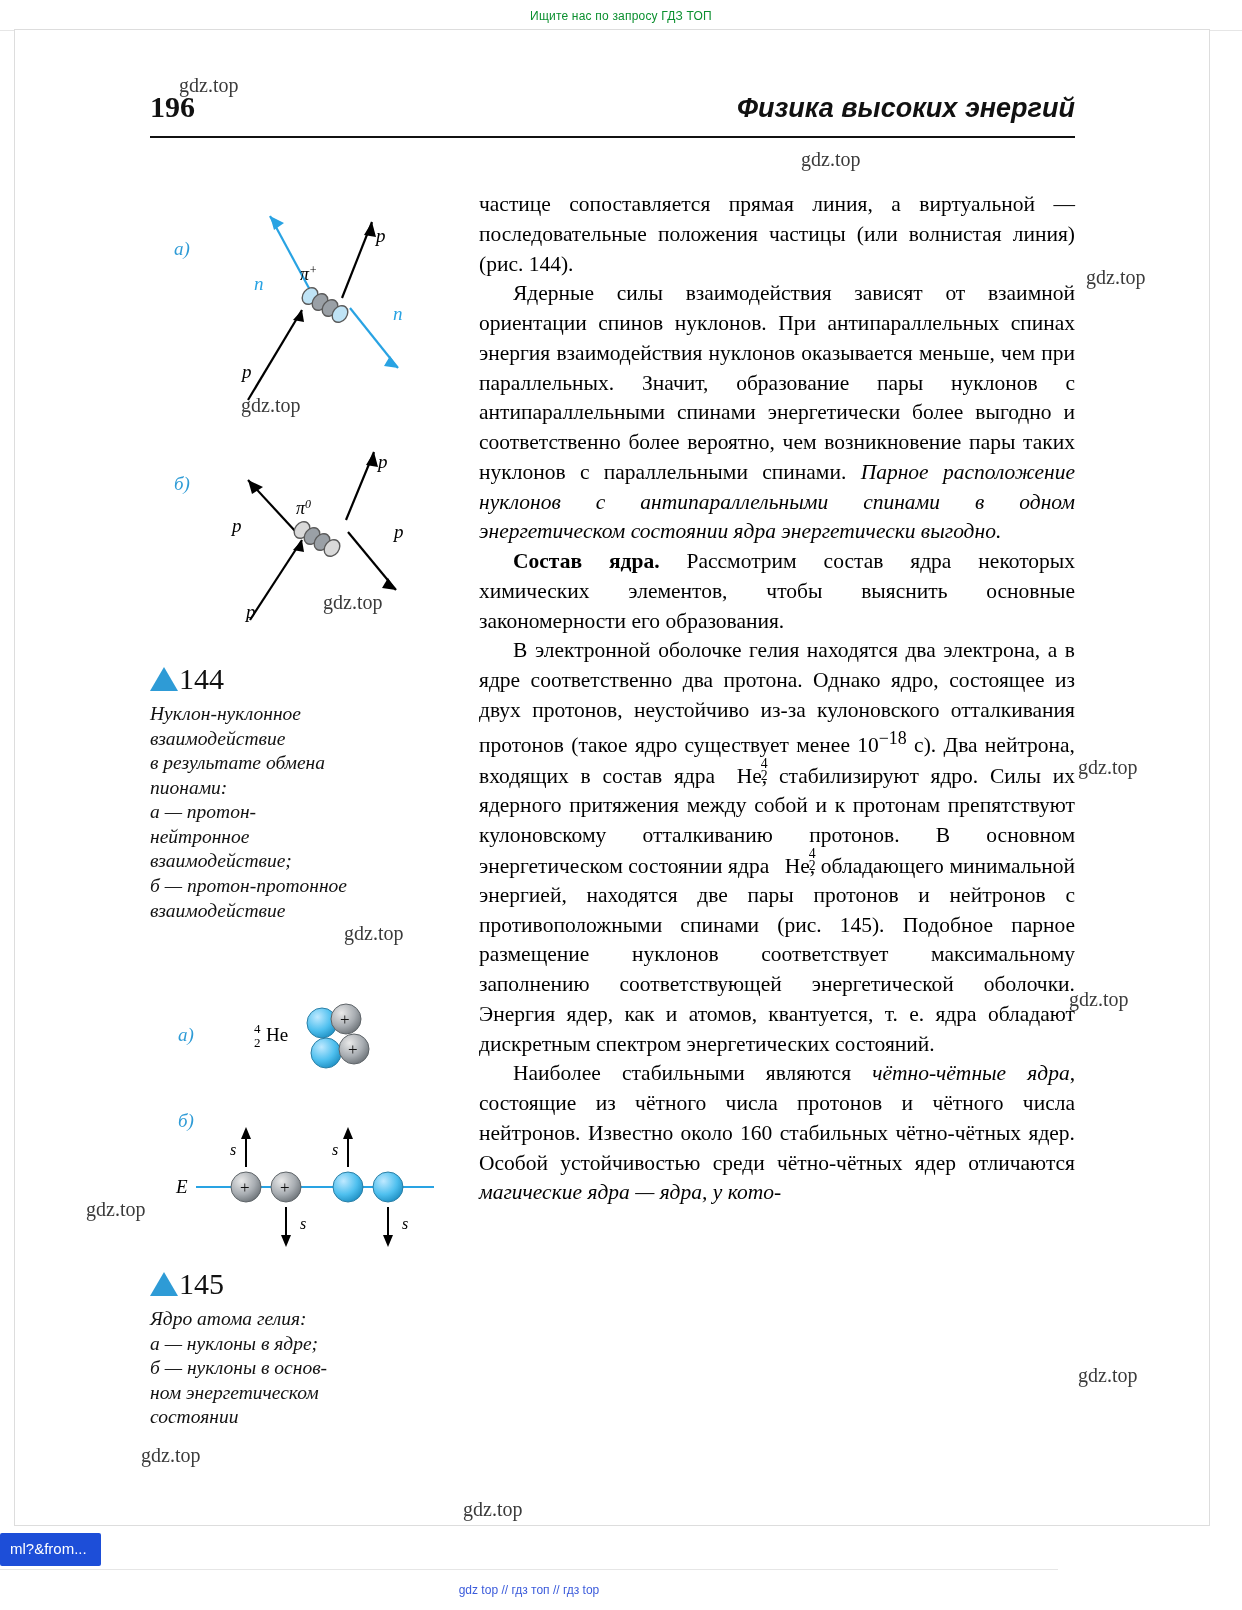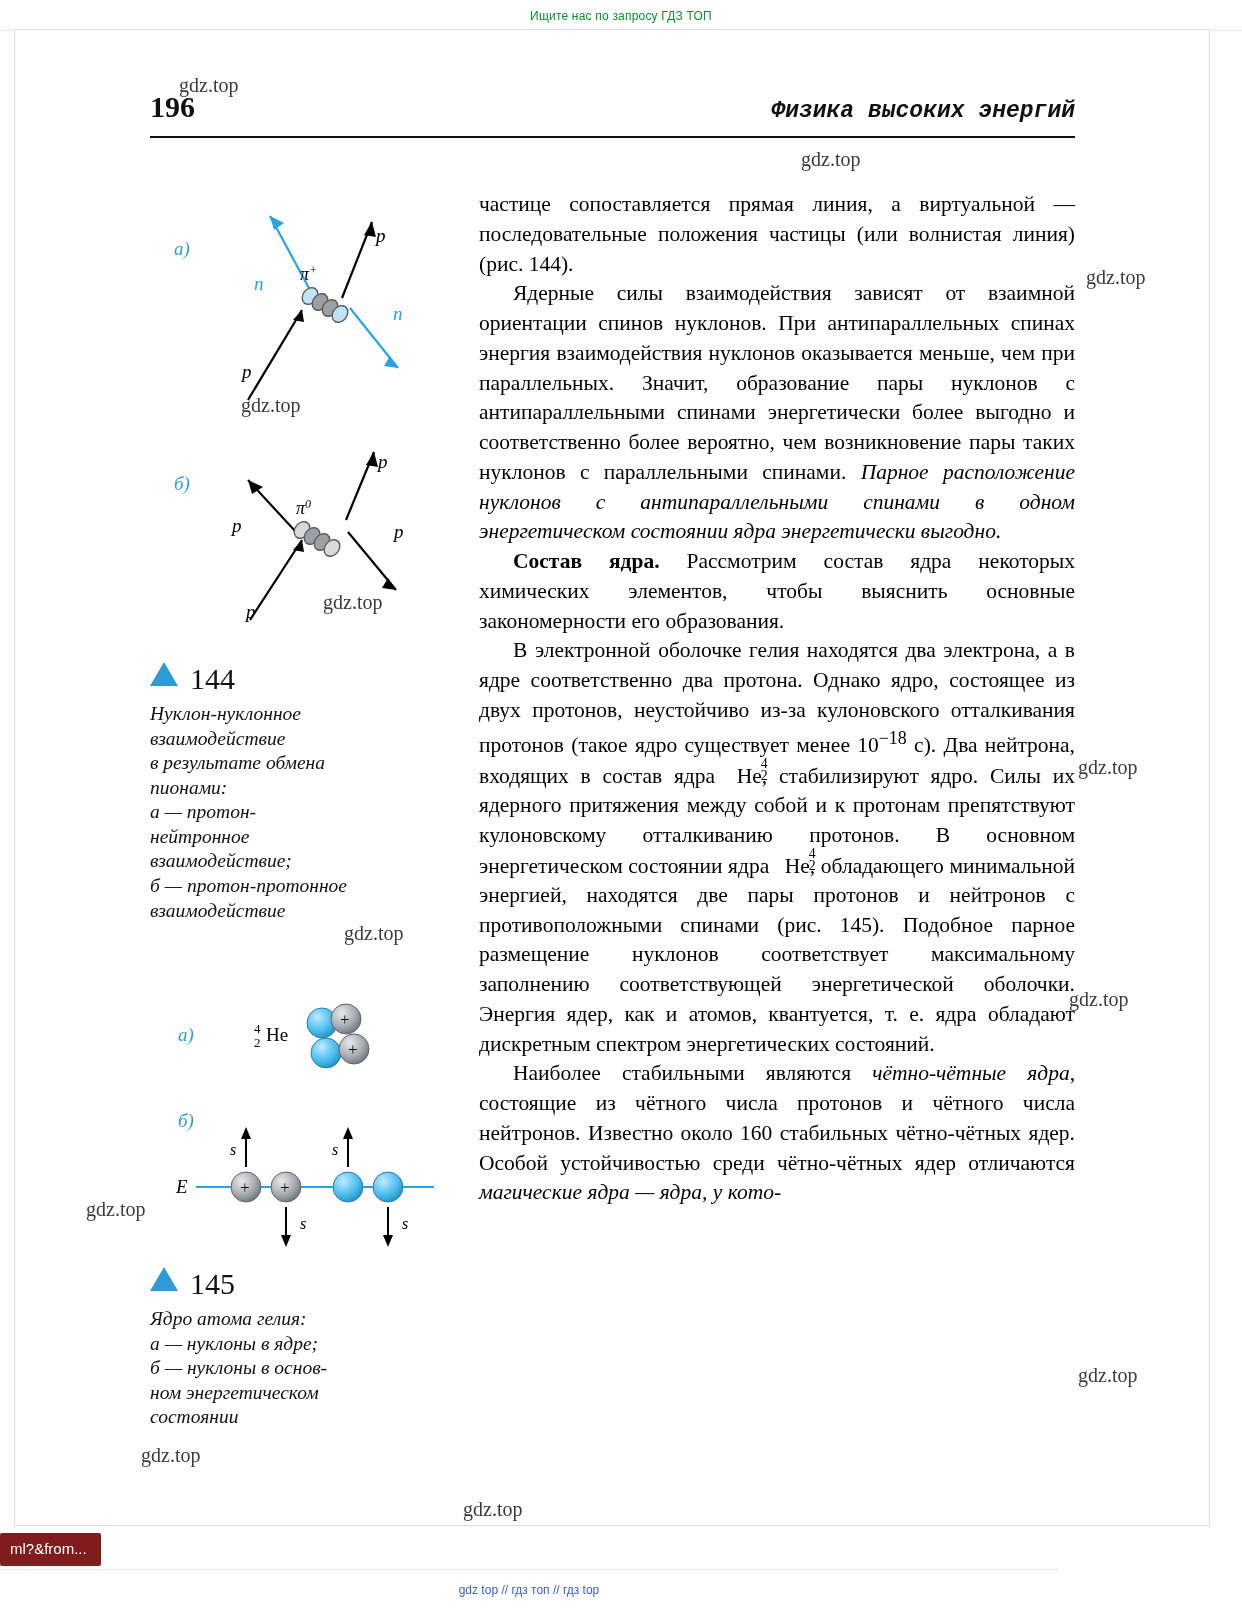--- a/index.html
+++ b/index.html
@@ -51,21 +51,21 @@
     justify-content: center;
   }
   .bottombar-text {
     font-family: "Liberation Sans", sans-serif;
     font-size: 12px;
     color: #3b5bdb;
   }
   .statuspill {
     position: absolute;
     left: 0; bottom: 44px;
-    background: #7f1d1d;
+    background: #1d4ed8;
     color: #ffffff;
     font-family: "Liberation Sans", sans-serif;
     font-size: 15px;
     padding: 7px 14px 9px 10px;
     border-radius: 2px;
   }
 
   
   .hdr {
     position: absolute;
@@ -77,24 +77,24 @@
     align-items: baseline;
   }
   .hdr-num {
     font-family: "Liberation Serif", serif;
     font-weight: bold;
     font-size: 30px;
     color: #111;
   }
   .hdr-title {
     margin-left: auto;
-    font-family: Liberation Mono, monospace;
+    font-family: Liberation Sans, sans-serif;
     font-style: italic;
     font-weight: bold;
-    font-size: 23px;
+    font-size: 27px;
     color: #111;
   }
 
   
   .left-col {
     position: absolute;
     left: 135px; top: 150px;
     width: 290px;
   }
   .right-col {
@@ -135,21 +135,22 @@
   
   .figcap {
     font-family: "Liberation Serif", serif;
     font-style: italic;
     font-size: 19.5px;
     line-height: 1.26;
     color: #111;
   }
   .fignum {
     display: flex;
-    gap: 12px;
+    align-items: center;
+    gap: 1px;
     margin-bottom: 6px;
   }
   .tri {
     width: 0; height: 0;
     border-left: 14px solid transparent;
     border-right: 14px solid transparent;
     border-bottom: 24px solid #2e9bd6;
   }
   .fignum-label {
     font-family: "Liberation Serif", serif;

